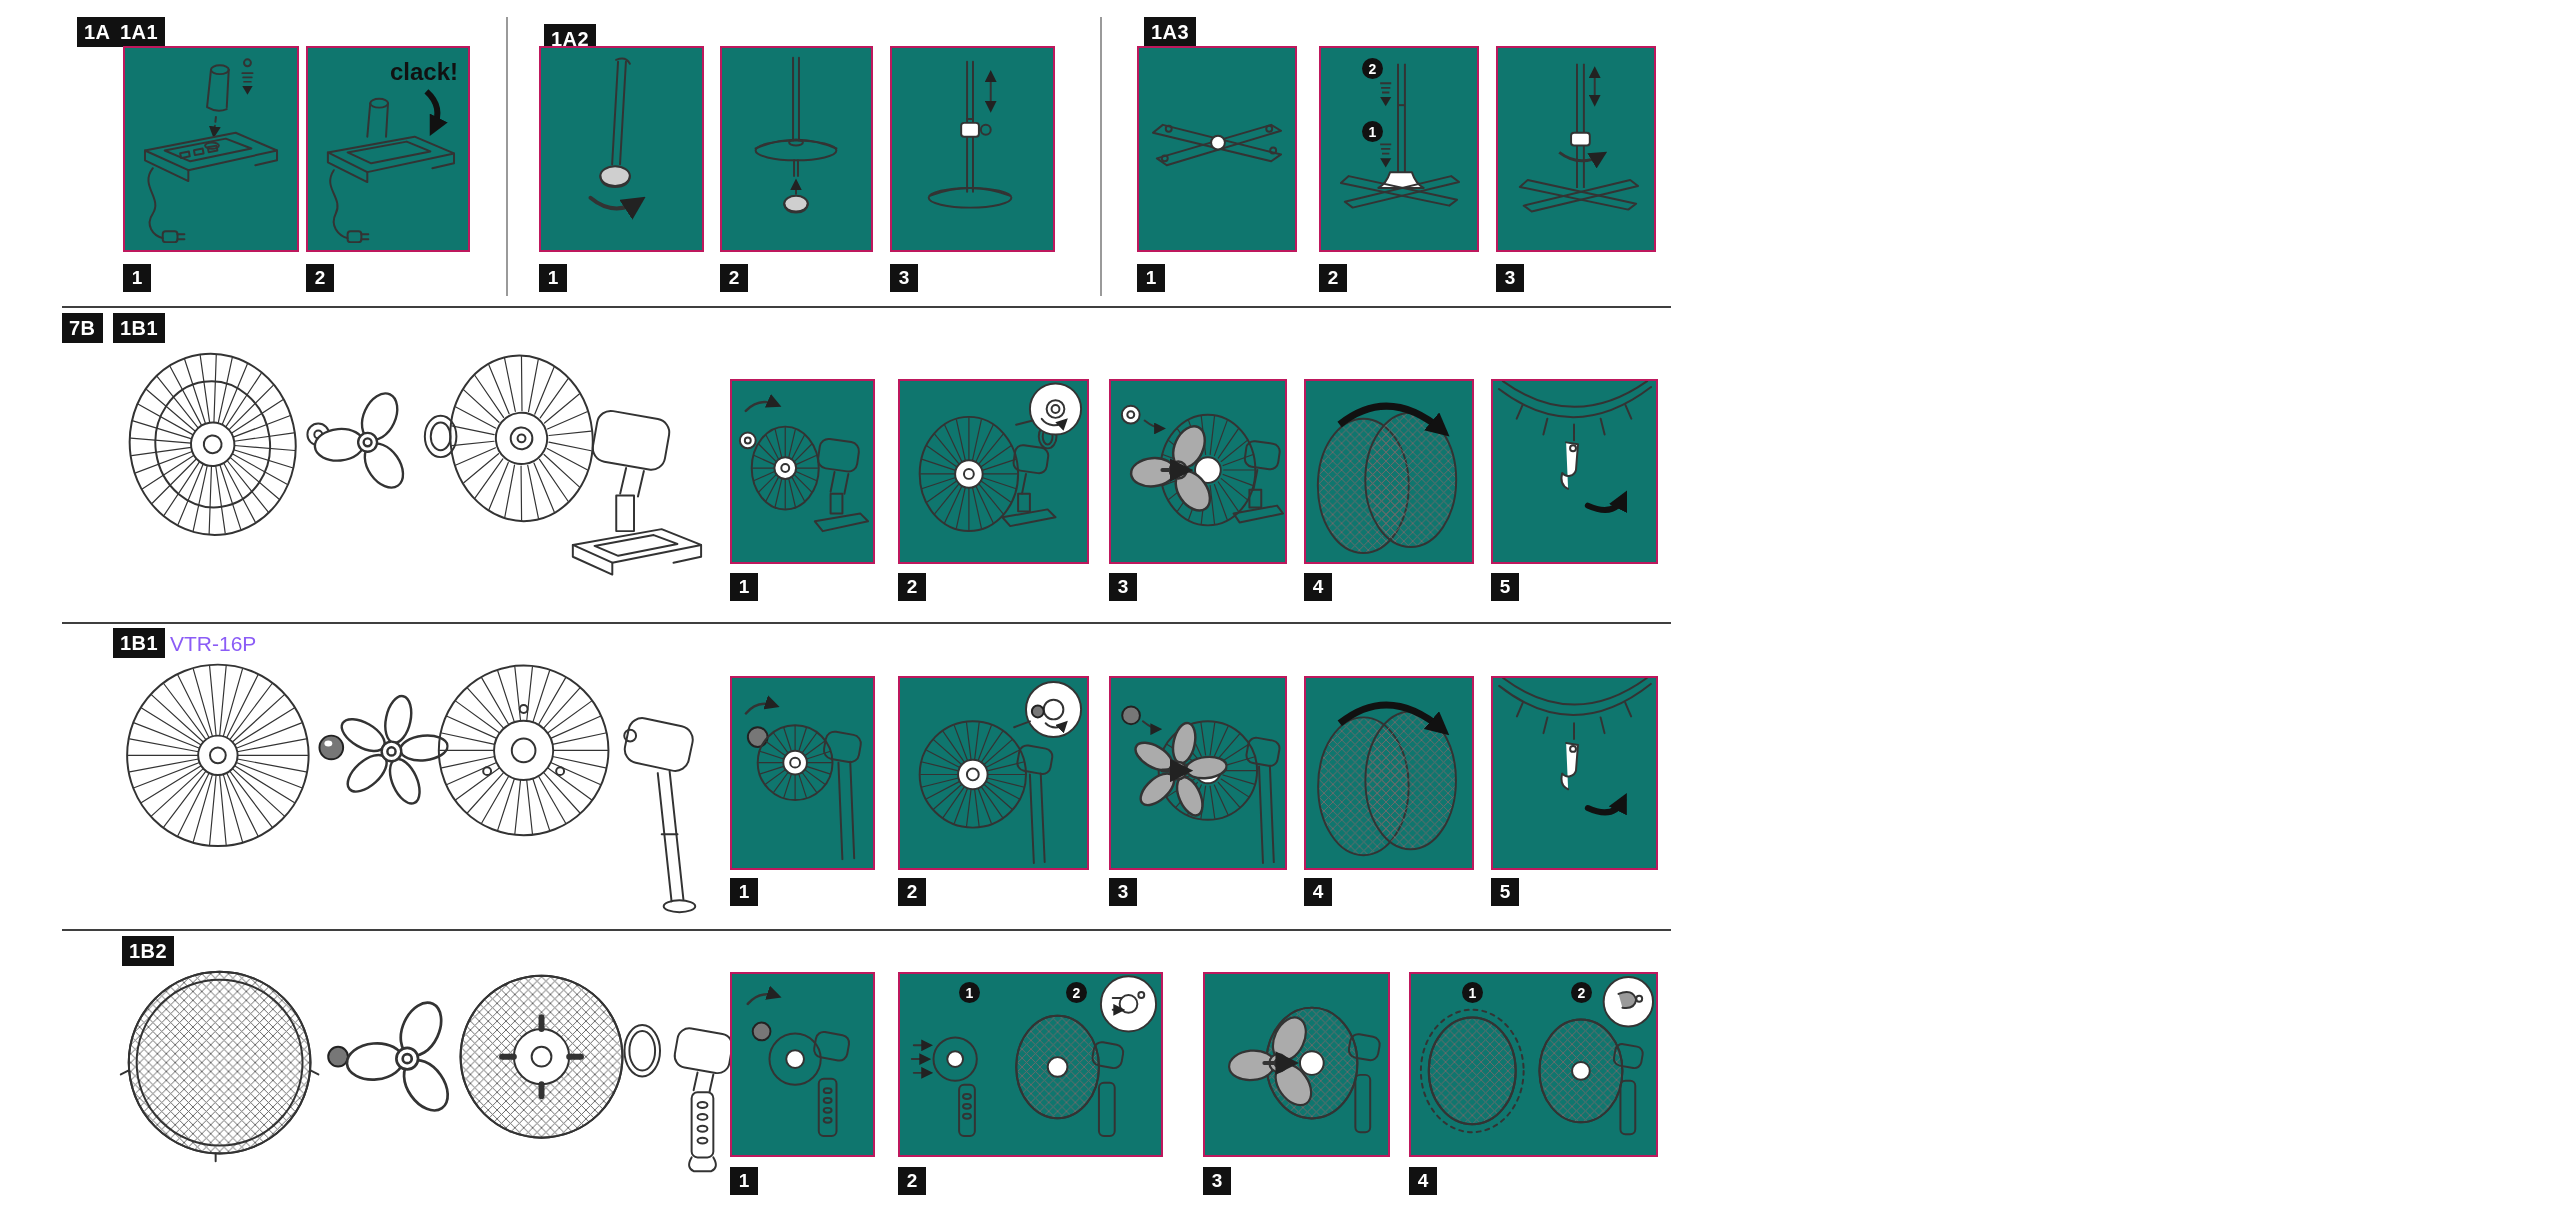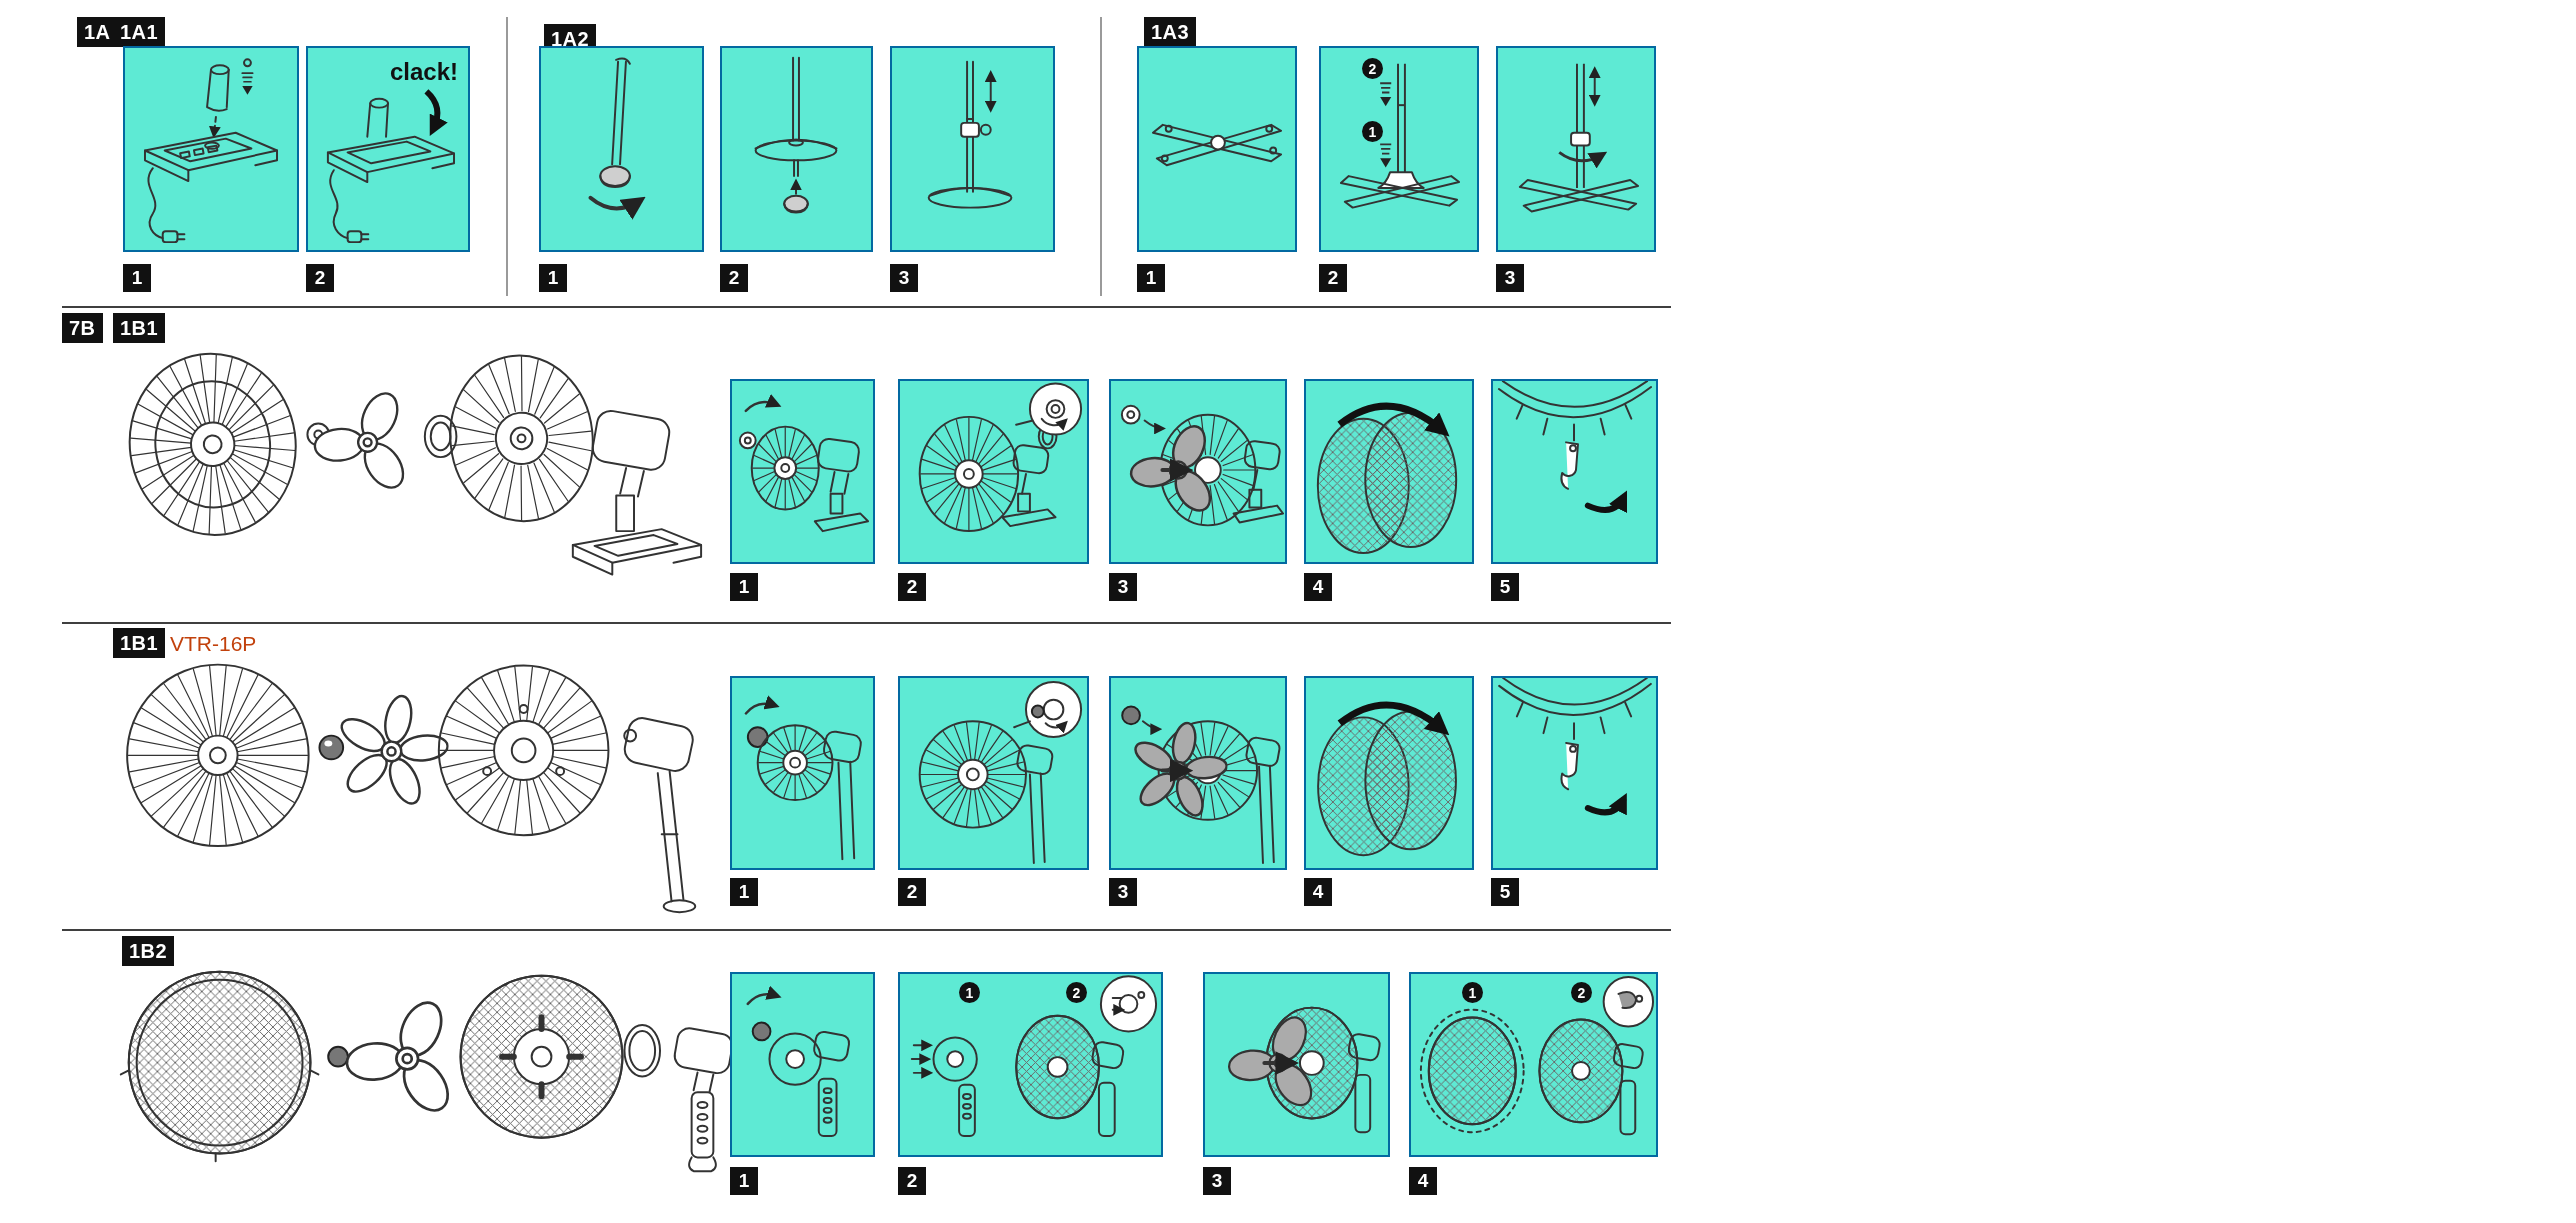--- a/index.html
+++ b/index.html
@@ -1,22 +1,22 @@
 <!DOCTYPE html>
 <html><head>
 <meta charset="utf-8">
 <style>
   html,body{margin:0;padding:0}
   *{box-sizing:border-box}
   body{width:2576px;height:1224px;background:#ffffff;position:relative;overflow:hidden;
        font-family:"Liberation Sans",sans-serif;color:#222}
   .labelbox{position:absolute;background:#111;color:#fff;font-weight:bold;font-size:20px;
             line-height:1;padding:5px 7px;letter-spacing:0.5px}
-  .model{position:absolute;color:#c2410c;font-size:21px}
-  .panel{position:absolute;border:2px solid #0369a1;background:#5eead4}
+  .model{position:absolute;color:#8b5cf6;font-size:21px}
+  .panel{position:absolute;border:2px solid #be185d;background:#0f766e}
   .panel svg{position:absolute;left:0;top:0;width:100%;height:100%}
   .badge{position:absolute;width:28px;height:28px;background:#111;color:#fff;font-weight:bold;
          font-size:19px;display:flex;align-items:center;justify-content:center}
   .art{position:absolute}
   .art svg{width:100%;height:100%;display:block}
   .vdiv{position:absolute;width:2px;background:#9a9a9a}
   .hdiv{position:absolute;left:62px;width:1609px;height:2px;background:#3f3f3f}
   .callout{position:absolute;width:21px;height:21px;border-radius:50%;background:#111;color:#fff;
            font-weight:bold;font-size:14px;display:flex;align-items:center;justify-content:center}
   .clack{position:absolute;font-weight:bold;font-size:24px;color:#111}

